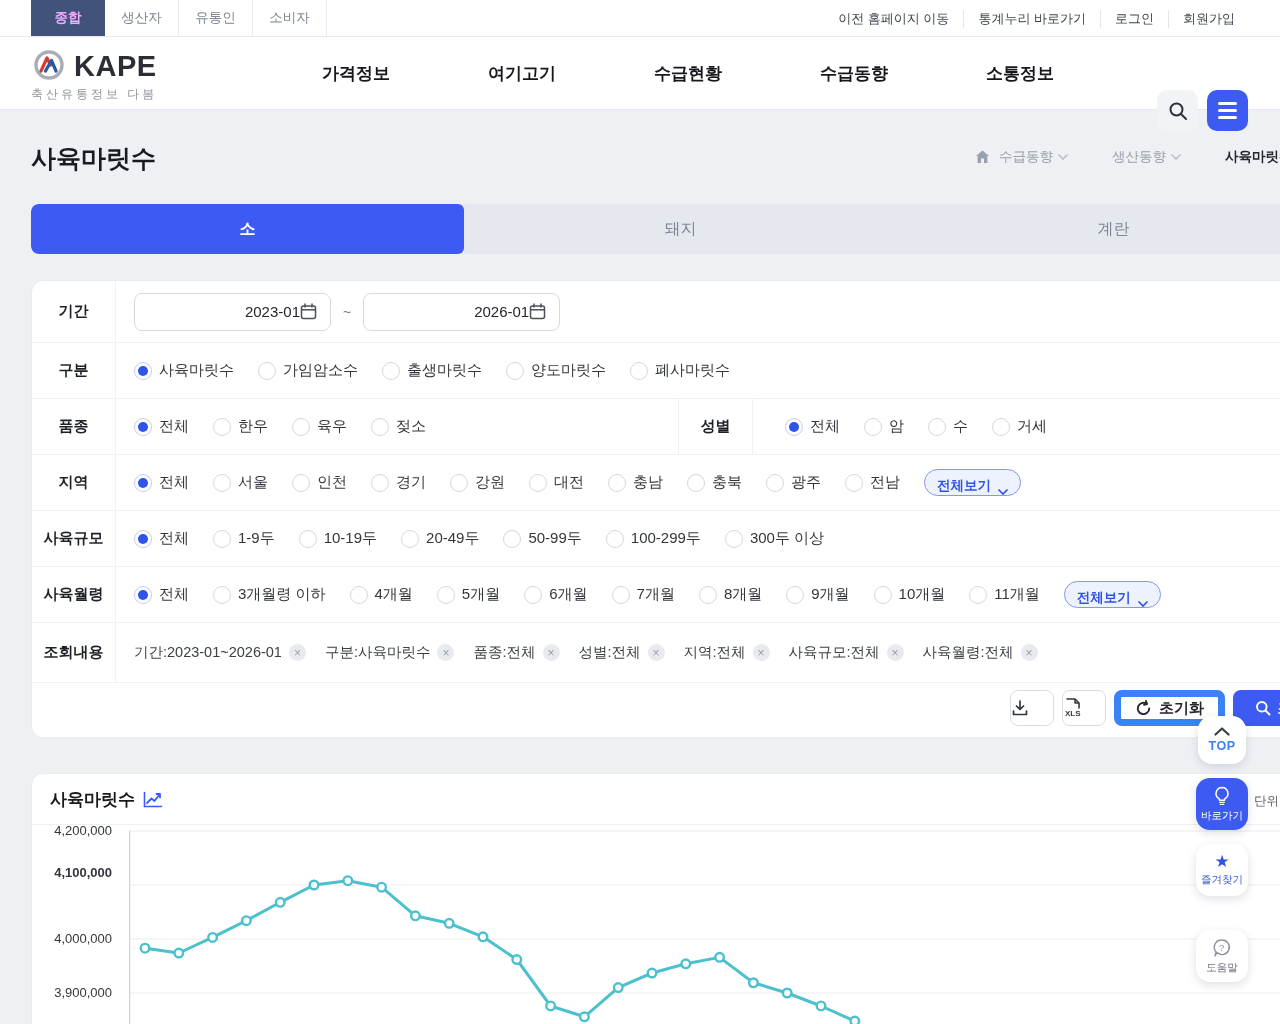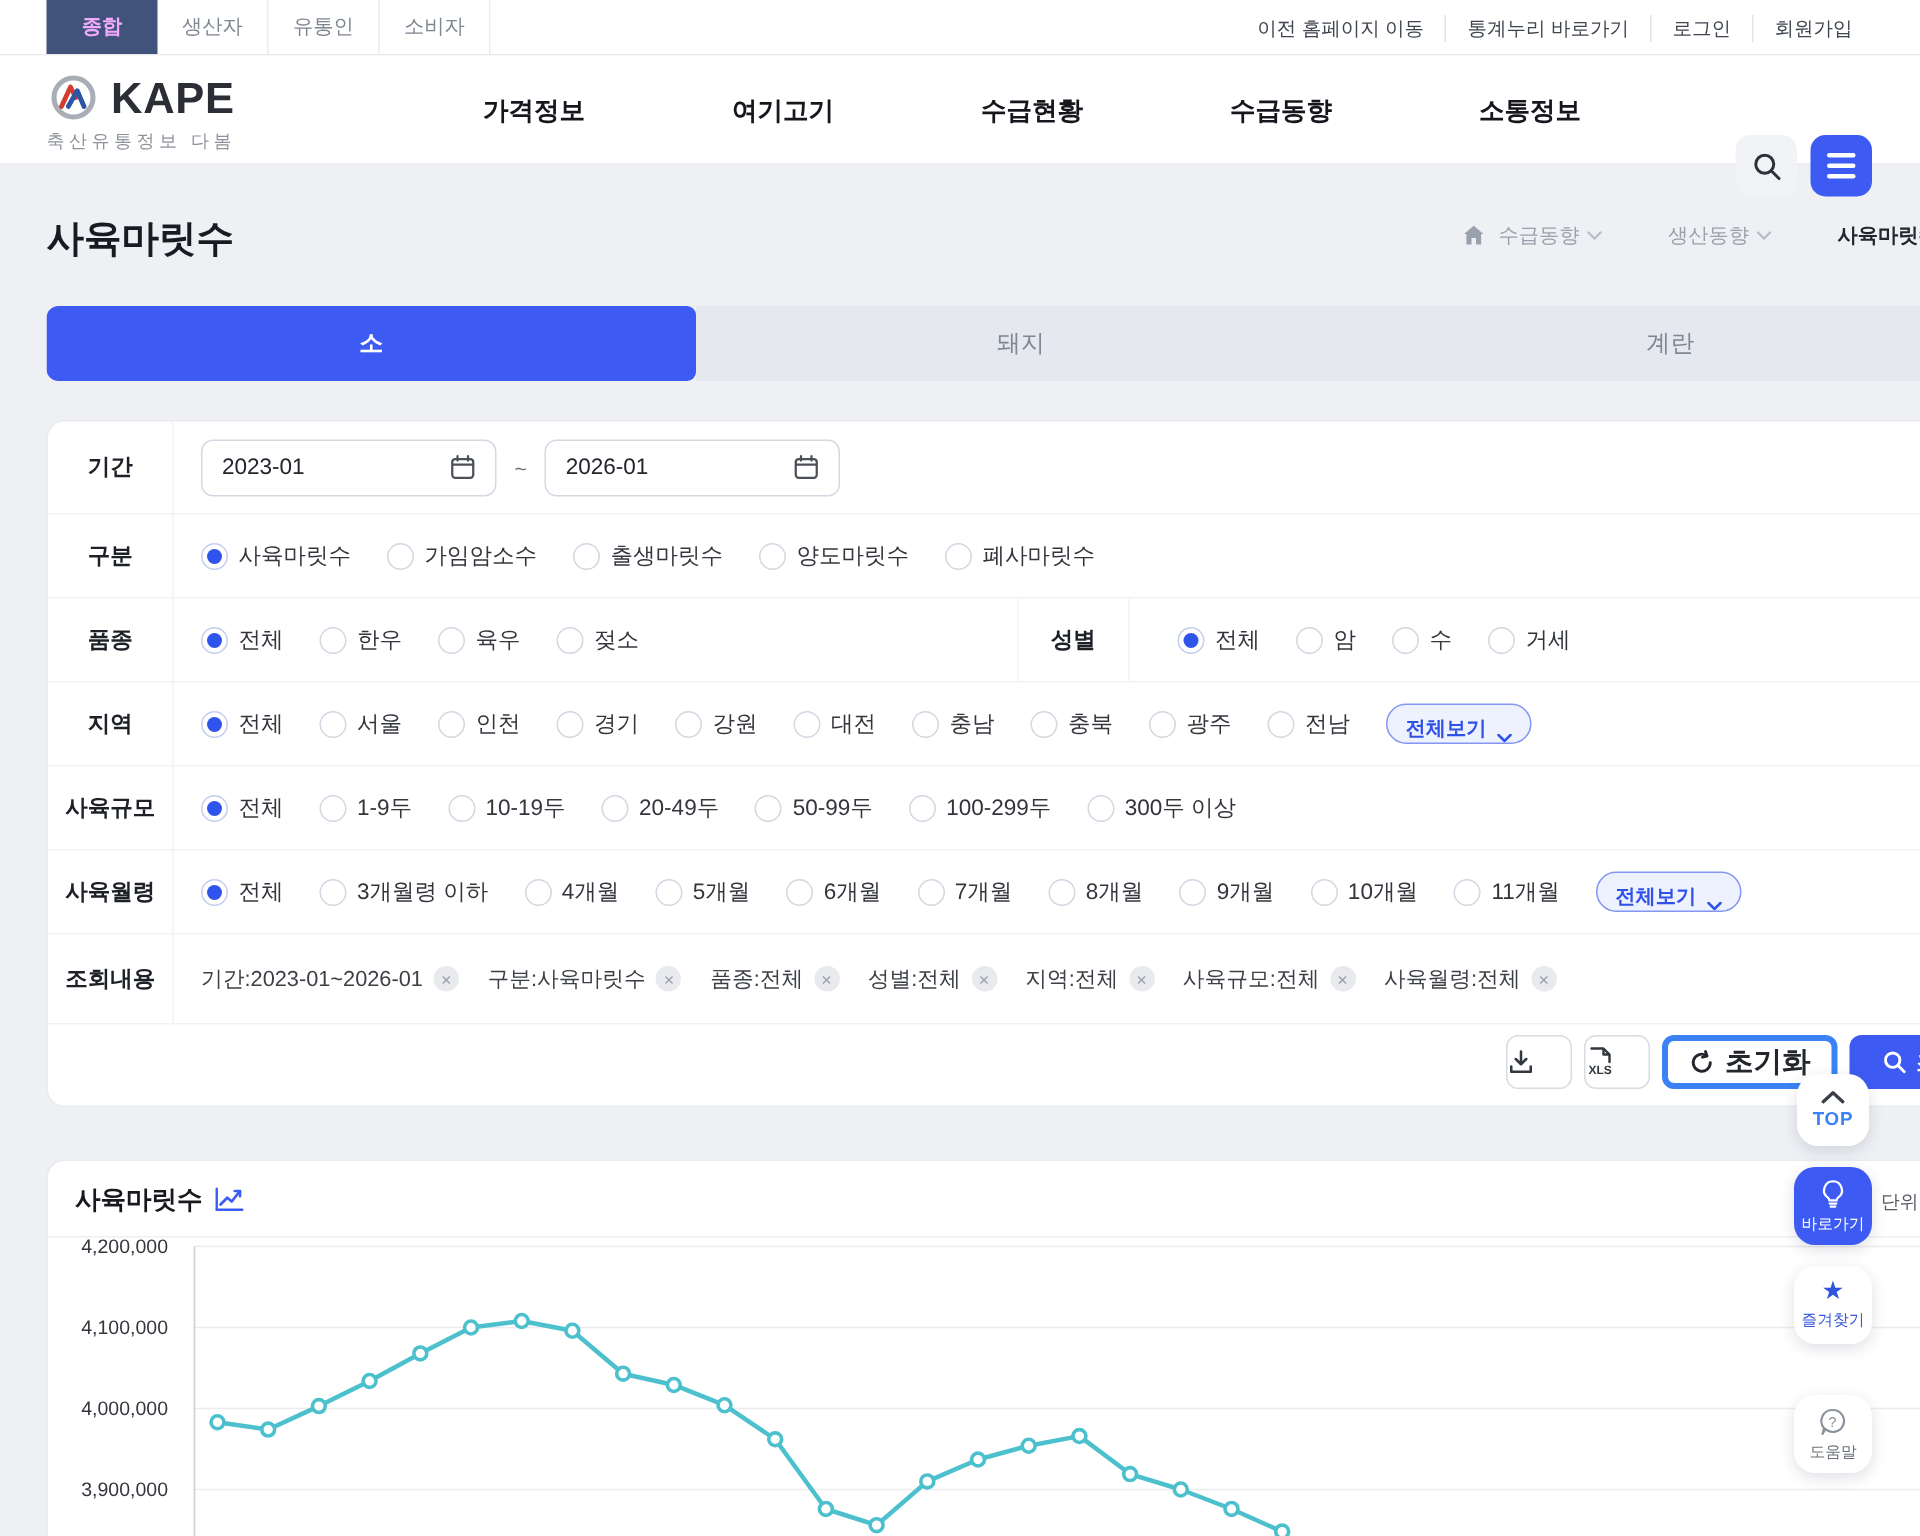--- a/index.html
+++ b/index.html
@@ -44,39 +44,39 @@
 
   
   .card { background:#fff; margin-left:31px; width:1299px; border-radius:12px; border:1px solid #e9ebef; }
   .filter-card { margin-top:26px; }
   .frow { display:flex; align-items:stretch; border-bottom:1px solid #f0f2f5; min-height:56px; }
   .frow:last-child { border-bottom:none; }
   .flabel { width:84px; flex:none; display:flex; align-items:center; justify-content:center; font-size:15px; font-weight:700; color:#1d2026; border-right:1px solid #f0f2f5; }
   .fcontent { flex:1; display:flex; align-items:center; padding-left:18px; gap:24px; flex-wrap:nowrap; }
   .row-period { height:62px; }
   .date-wrap { display:flex; align-items:center; gap:12px; }
-  .date-input { width:197px; height:38px; border:1px solid #d5dae2; border-radius:8px; display:flex; align-items:center; padding:0 13px; font-size:15px; color:#23262c; justify-content:space-between; background:#fff; cursor:pointer; }
+  .date-input { width:197px; height:38px; border:1px solid #d5dae2; border-radius:8px; display:flex; align-items:center; padding:0 13px; font-size:15px; color:#23262c; justify-content:flex-end; background:#fff; cursor:pointer; }
   .tilde { color:#6b7077; font-size:14px; }
   .radio-item { display:inline-flex; align-items:center; gap:7px; cursor:pointer; white-space:nowrap; }
   .radio-dot { width:18px; height:18px; border-radius:50%; background:#fff; border:1px solid #d2d8e1; position:relative; flex:none; }
   .radio-dot.on { border-color:#c3cdf0; }
   .radio-dot.on::after { content:""; position:absolute; left:3px; top:3px; width:10px; height:10px; border-radius:50%; background:#2f54ec; }
   .radio-label { font-size:15px; color:#33363c; }
   .cell-fixed { flex:none; width:562px; display:flex; align-items:center; padding-left:18px; gap:24px; }
   .cell-sub-label { flex:none; width:75px; display:flex; align-items:center; justify-content:center; font-size:15px; font-weight:700; color:#1d2026; border-left:1px solid #f0f2f5; border-right:1px solid #f0f2f5; }
   .cell-sub { flex:1; display:flex; align-items:center; padding-left:32px; gap:24px; }
   .viewall { display:inline-flex; align-items:flex-end; gap:7px; height:27px; padding:0 12px; border-radius:14px; border:1px solid #8296f2; background:#eef2fe; color:#3052e8; font-size:13.5px; font-weight:700; cursor:pointer; font-family:inherit; }
   .row-chips { min-height:60px; }
   .chip { display:inline-flex; align-items:center; gap:7px; font-size:14.5px; color:#3c4046; white-space:nowrap; }
   .chip-x { width:17px; height:17px; border-radius:50%; background:#e8eaee; color:#9aa1ab; font-size:12px; display:inline-flex; align-items:center; justify-content:center; cursor:pointer; }
   .chips-wrap { gap:19px; }
 
   .actions-row { display:flex; justify-content:flex-end; align-items:center; gap:8px; padding:7px 0 11px; min-height:48px; border-bottom:none; }
   .icon-btn { width:44px; height:36px; border:1px solid #d8dce2; border-radius:8px; background:#fff; display:flex; align-items:center; cursor:pointer; }
-  .reset-btn { height:36px; padding:0 14px; border:4px solid #3b82f6; border-radius:8px; background:#fff; display:flex; align-items:center; gap:7px; font-size:19px; font-weight:700; color:#23262c; cursor:pointer; font-family:inherit; }
+  .reset-btn { height:36px; padding:0 14px; border:7px solid #3b82f6; border-radius:8px; background:#fff; display:flex; align-items:center; gap:7px; font-size:15px; font-weight:700; color:#23262c; cursor:pointer; font-family:inherit; }
   .submit-btn { height:36px; width:96px; border:none; border-radius:8px; background:#3d5bf3; color:#fff; display:flex; align-items:center; justify-content:center; gap:7px; font-size:15px; font-weight:700; cursor:pointer; font-family:inherit; }
 
   
   .chart-card { margin-top:35px; height:430px; position:relative; overflow:hidden; }
   .chart-head { height:51px; display:flex; align-items:center; padding:0 18px; border-bottom:1px solid #eef0f2; gap:8px; }
   .chart-title { font-size:17px; font-weight:800; color:#17191f; }
   .unit-label { position:absolute; left:1222px; top:19px; font-size:12.5px; color:#565b63; white-space:nowrap; }
   .chart-area { position:absolute; left:0; top:51px; right:0; bottom:0; }
   .y-ticks { position:absolute; left:0; top:0; width:80px; height:100%; }
   .y-tick { position:absolute; right:0; width:80px; text-align:right; font-size:13px; color:#33363c; }
@@ -508,21 +508,21 @@
             <path d="M1.5 15.5 H18.5" stroke="#3d5bf3" stroke-width="1.6" stroke-linecap="round"></path>
             <path d="M4 12 L8.5 7.5 L11.5 10 L16.5 3.5" fill="none" stroke="#3d5bf3" stroke-width="1.8" stroke-linecap="round" stroke-linejoin="round"></path>
             <path d="M13.5 3 L17 3 L17 6.5" fill="none" stroke="#3d5bf3" stroke-width="1.8" stroke-linecap="round" stroke-linejoin="round"></path>
           </svg>
       </span>
     </div>
     <span class="unit-label">단위:</span>
     <div class="chart-area">
       <div class="y-ticks" id="y-ticks">
           <div class="y-tick" style="top: -2px;">4,200,000</div>
-          <div class="y-tick" style="top: 52px;">4,100,000</div>
+          <div class="y-tick" style="top: 40px; font-weight: bold;">4,100,000</div>
           <div class="y-tick" style="top: 106px;">4,000,000</div>
           <div class="y-tick" style="top: 160px;">3,900,000</div>
         </div>
       <svg class="plot" id="chart-svg" width="1202" height="372">
           <line x1="0" y1="6" x2="1202" y2="6" stroke="#ececee" stroke-width="1"></line>
           <line x1="0" y1="60" x2="1202" y2="60" stroke="#ececee" stroke-width="1"></line>
           <line x1="0" y1="114" x2="1202" y2="114" stroke="#ececee" stroke-width="1"></line>
           <line x1="0" y1="168" x2="1202" y2="168" stroke="#ececee" stroke-width="1"></line>
           <line x1="0.5" y1="6" x2="0.5" y2="372" stroke="#cfd4db" stroke-width="1.5"></line>
           <polyline points="16.0,123.2 49.8,128.0 83.6,112.4 117.4,95.6 151.2,77.3 185.0,60.0 218.8,55.7 252.6,62.2 286.4,90.8 320.2,98.3 354.0,111.8 387.8,134.5 421.6,181.0 455.4,191.8 489.2,162.6 523.0,148.0 556.8,138.8 590.6,132.4 624.4,157.7 658.2,168.0 692.0,181.0 725.8,196.1" fill="none" stroke="#4cc0cd" stroke-width="3" stroke-linejoin="round" stroke-linecap="round"></polyline>

